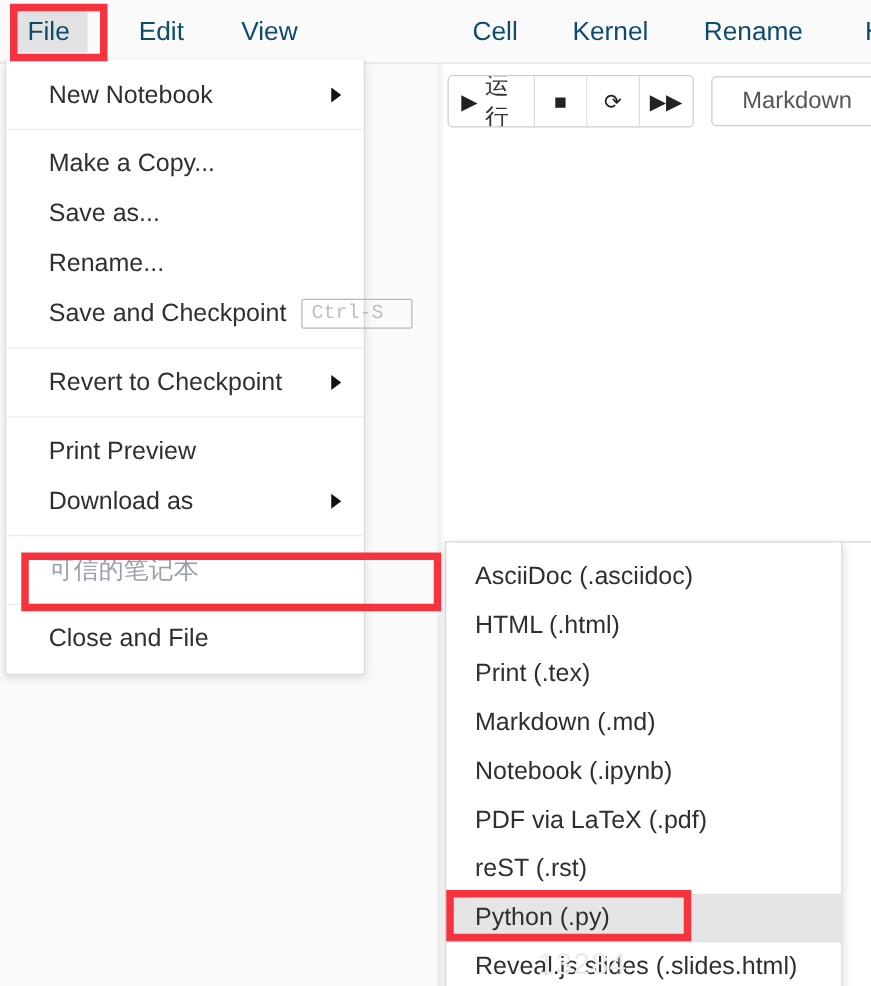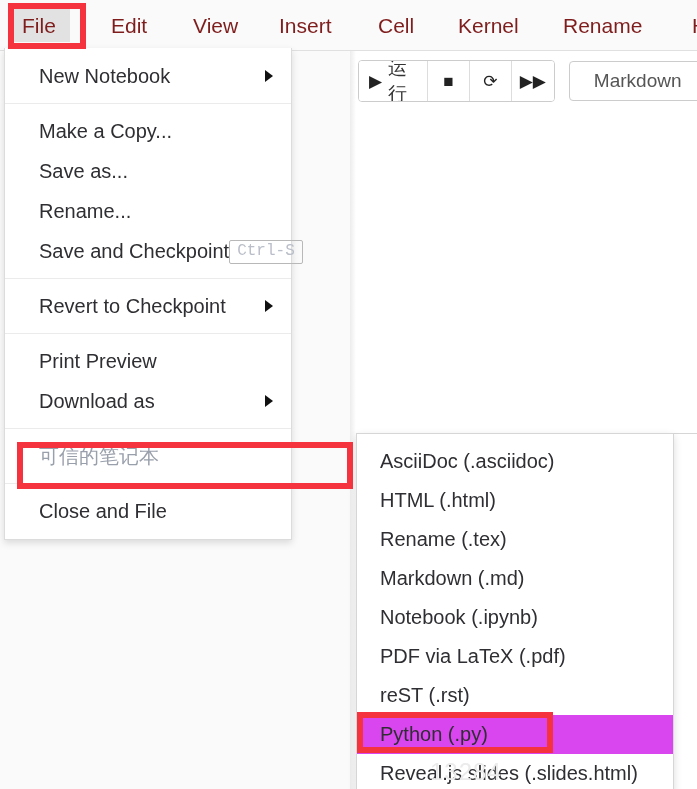--- a/index.html
+++ b/index.html
@@ -25,21 +25,21 @@
     background: #fafafa;
     border-bottom: 1px solid #e0e0e0;
     z-index: 1;
   }
   .menu-item {
     position: absolute;
     top: 9px;
     height: 33px;
     line-height: 33px;
     font-size: 21px;
-    color: #7f1d1d;
+    color: #0c4a6e;
     padding: 0 14px;
     white-space: nowrap;
     box-sizing: border-box;
   }
   .menu-item.active {
     background: #e2e2e2;
   }
 
   
   #page-area {
@@ -134,23 +134,24 @@
     position: absolute;
     right: 18px; top: 50%;
     transform: translateY(-50%);
     width: 0; height: 0;
     border-left: 8px solid #111;
     border-top: 6px solid transparent;
     border-bottom: 6px solid transparent;
   }
   .dd-item .kbd {
     display: inline-block;
+    margin-left: 12px;
     border: 1px solid #b8b8b8;
     border-radius: 2px;
-    padding: 1px 7px 2px 7px;
+    padding: 1px 22px 2px 7px;
     font-family: "Liberation Mono", "DejaVu Sans Mono", monospace;
     font-size: 16px;
     line-height: 19px;
     color: #b9bec8;
     vertical-align: 3px;
   }
   .dd-sep {
     height: 1px;
     background: #ebebeb;
     margin: 7px 0;
@@ -170,21 +171,21 @@
   }
   .sm-item {
     height: 39px;
     line-height: 39px;
     padding: 0 4px 0 23px;
     font-size: 20px;
     color: #2f2f33;
     white-space: nowrap;
     box-sizing: border-box;
   }
-  .sm-item.hovered { background: #d946ef; }
+  .sm-item.hovered { background: #e5e5e5; }
 
   
   #bg-rule {
     position: absolute;
     left: 673px; top: 433px;
     width: 24px; height: 1px;
     background: #d6d6d6;
     z-index: 4;
   }
 
@@ -215,21 +216,20 @@
 <body>
 
 <div id="page-area"></div>
 <div id="page-area-shade"></div>
 <div id="bg-rule"></div>
 
 <div id="menubar">
     <div class="menu-item active" style="left: 8px;">File</div>
     <div class="menu-item" style="left: 97px;">Edit</div>
     <div class="menu-item" style="left: 179px;">View</div>
-    <div class="menu-item" style="left: 265px;">Insert</div>
     <div class="menu-item" style="left: 364px;">Cell</div>
     <div class="menu-item" style="left: 444px;">Kernel</div>
     <div class="menu-item" style="left: 549px;">Rename</div>
     <div class="menu-item" style="left: 678px;">H</div>
   </div>
 
 <div id="toolbar">
   <div class="btn-group">
     <div class="tb-btn">
       <span class="glyph">▶</span>
@@ -262,21 +262,21 @@
     <div class="dd-item"><span>Download as</span><span class="caret"></span></div>
     <div class="dd-sep"></div>
     <div class="dd-item disabled"><span>可信的笔记本</span></div>
     <div class="dd-sep"></div>
     <div class="dd-item"><span>Close and File</span></div>
   </div>
 
 <div id="download-submenu">
     <div class="sm-item">AsciiDoc (.asciidoc)</div>
     <div class="sm-item">HTML (.html)</div>
-    <div class="sm-item">Rename (.tex)</div>
+    <div class="sm-item">Print (.tex)</div>
     <div class="sm-item">Markdown (.md)</div>
     <div class="sm-item">Notebook (.ipynb)</div>
     <div class="sm-item">PDF via LaTeX (.pdf)</div>
     <div class="sm-item">reST (.rst)</div>
     <div class="sm-item hovered">Python (.py)</div>
     <div class="sm-item">Reveal.js slides (.slides.html)</div>
   </div>
 
 <div class="redbox" id="redbox-file"></div>
 <div class="redbox" id="redbox-download"></div>

